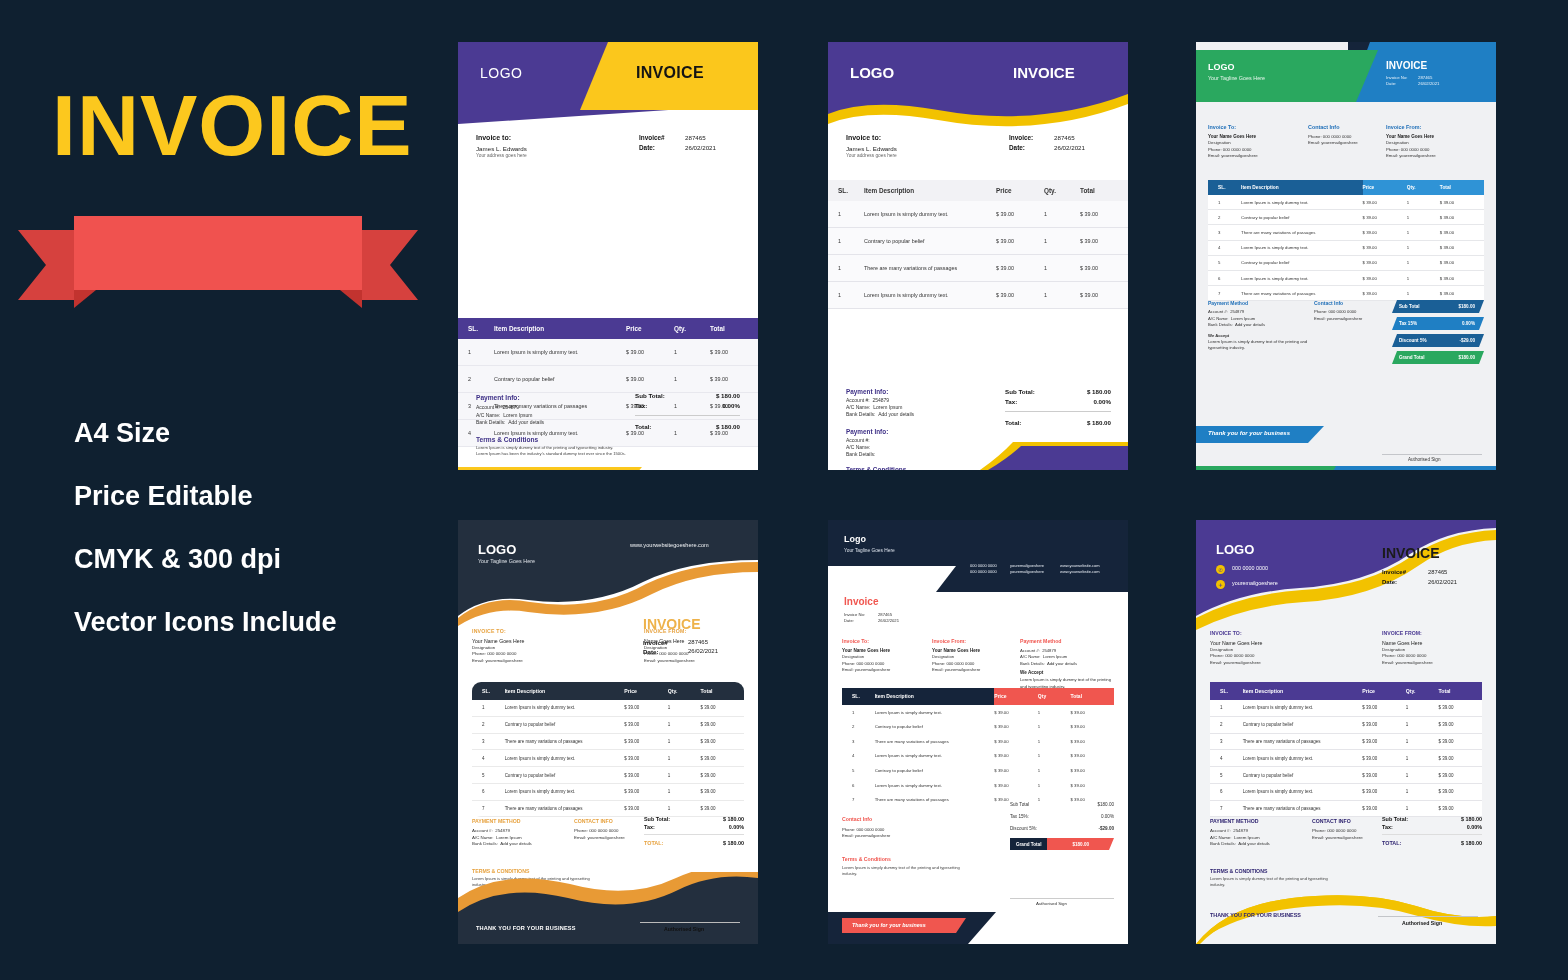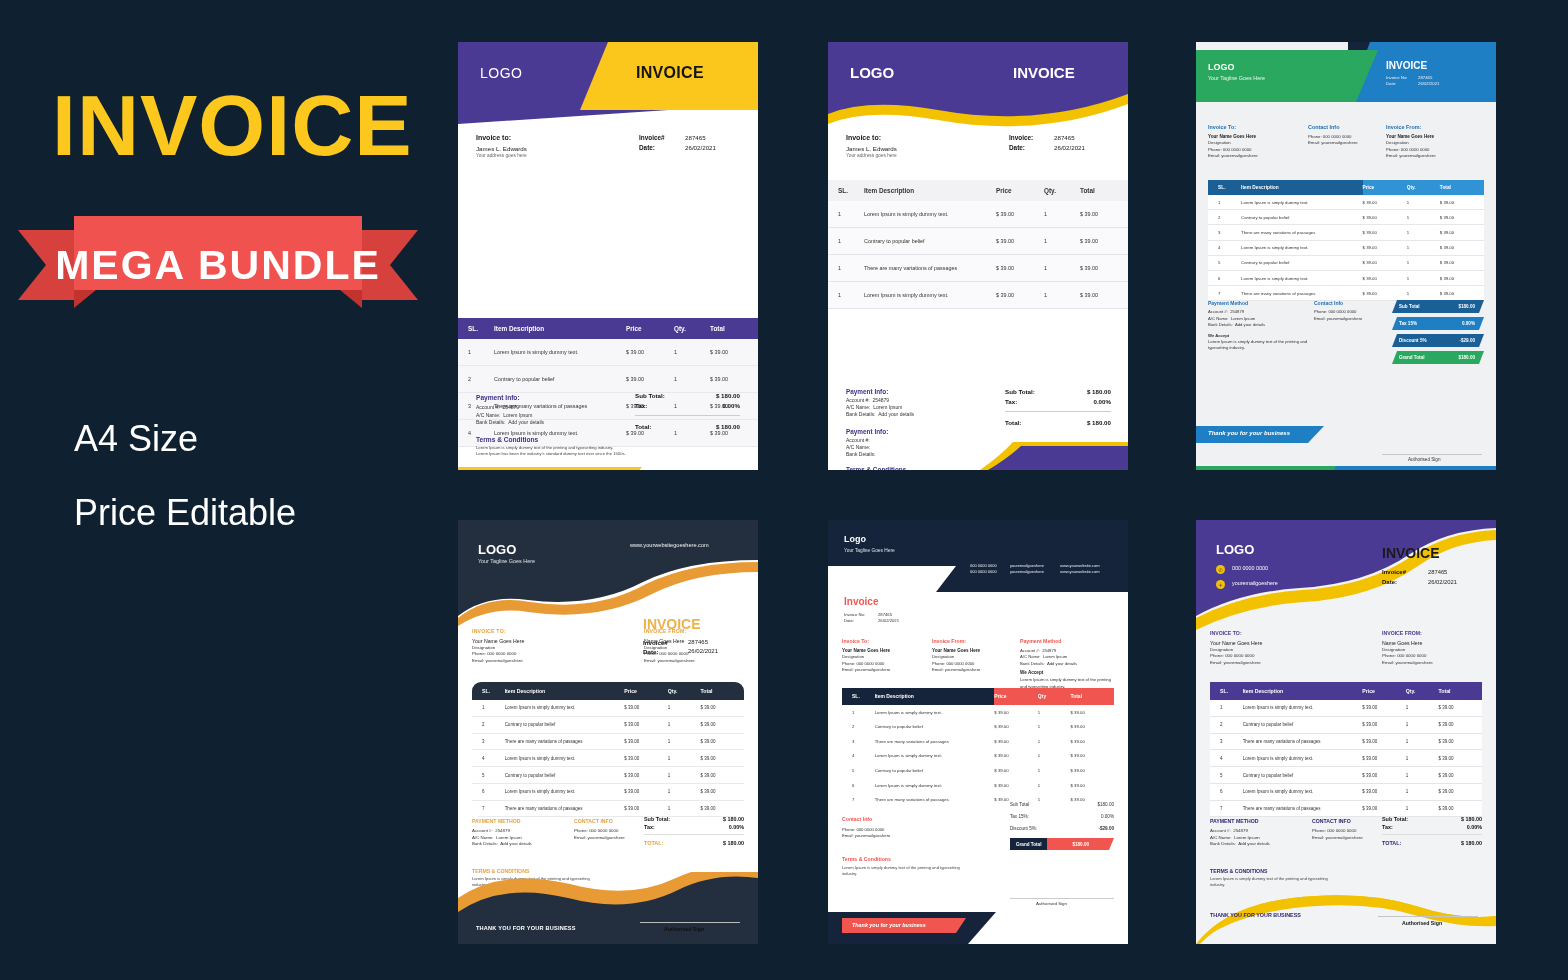--- a/index.html
+++ b/index.html
@@ -19,21 +19,21 @@
     color: #fcc81e; line-height: 1;
   }
   .ribbon { position: absolute; left: 18px; top: 212px; width: 400px; height: 108px; }
   .ribbon svg { display: block; }
   .ribbon-text {
     position: absolute; left: 0; top: 30px; width: 400px; text-align: center;
     font-size: 41px; font-weight: bold; color: #ffffff; letter-spacing: 2px;
   }
   .features { position: absolute; left: 74px; top: 418px; }
   .feature {
-    font-size: 36px; color: #ffffff; margin-bottom: 32px; font-weight: normal;
+    font-size: 27px; color: #ffffff; margin-bottom: 32px; font-weight: bold;
   }
 
   
   .sheet {
     position: absolute; background: #ffffff; overflow: hidden;
   }
   .sheet .abs { position: absolute; }
 
   
   .b { font-weight: bold; }
@@ -250,25 +250,26 @@
   <div class="promo">
     <div class="promo-title">INVOICE</div>
     <div class="ribbon">
       <svg width="400" height="108" viewBox="0 0 400 108">
         <path d="M0 18 L56 18 L56 88 L0 88 L28 53 Z" fill="#d6413e"></path>
         <path d="M344 18 L400 18 L372 53 L400 88 L344 88 Z" fill="#d6413e"></path>
         <path d="M56 4 L344 4 L344 78 L56 78 Z" fill="#f0524f"></path>
         <path d="M56 78 L78 78 L56 96 Z" fill="#c2332f"></path>
         <path d="M344 78 L322 78 L344 96 Z" fill="#c2332f"></path>
       </svg>
-      <div class="ribbon-text">MEGA BUNDLE</div>
     </div>
     <div class="features">
       <div class="feature">A4 Size</div>
       <div class="feature">Price Editable</div>
+      <div class="feature">CMYK &amp; 300 dpi</div>
+      <div class="feature">Vector Icons Include</div>
     </div>
   </div>
 
   <div class="sheet" id="inv1">
     <div class="abs hdr-purple"></div>
     <div class="abs hdr-yellow"></div>
     <div class="abs logo">LOGO</div>
     <div class="abs inv-word">INVOICE</div>
     <div class="abs to-label">Invoice to:</div>
     <div class="abs to-name">James L. Edwards</div>

